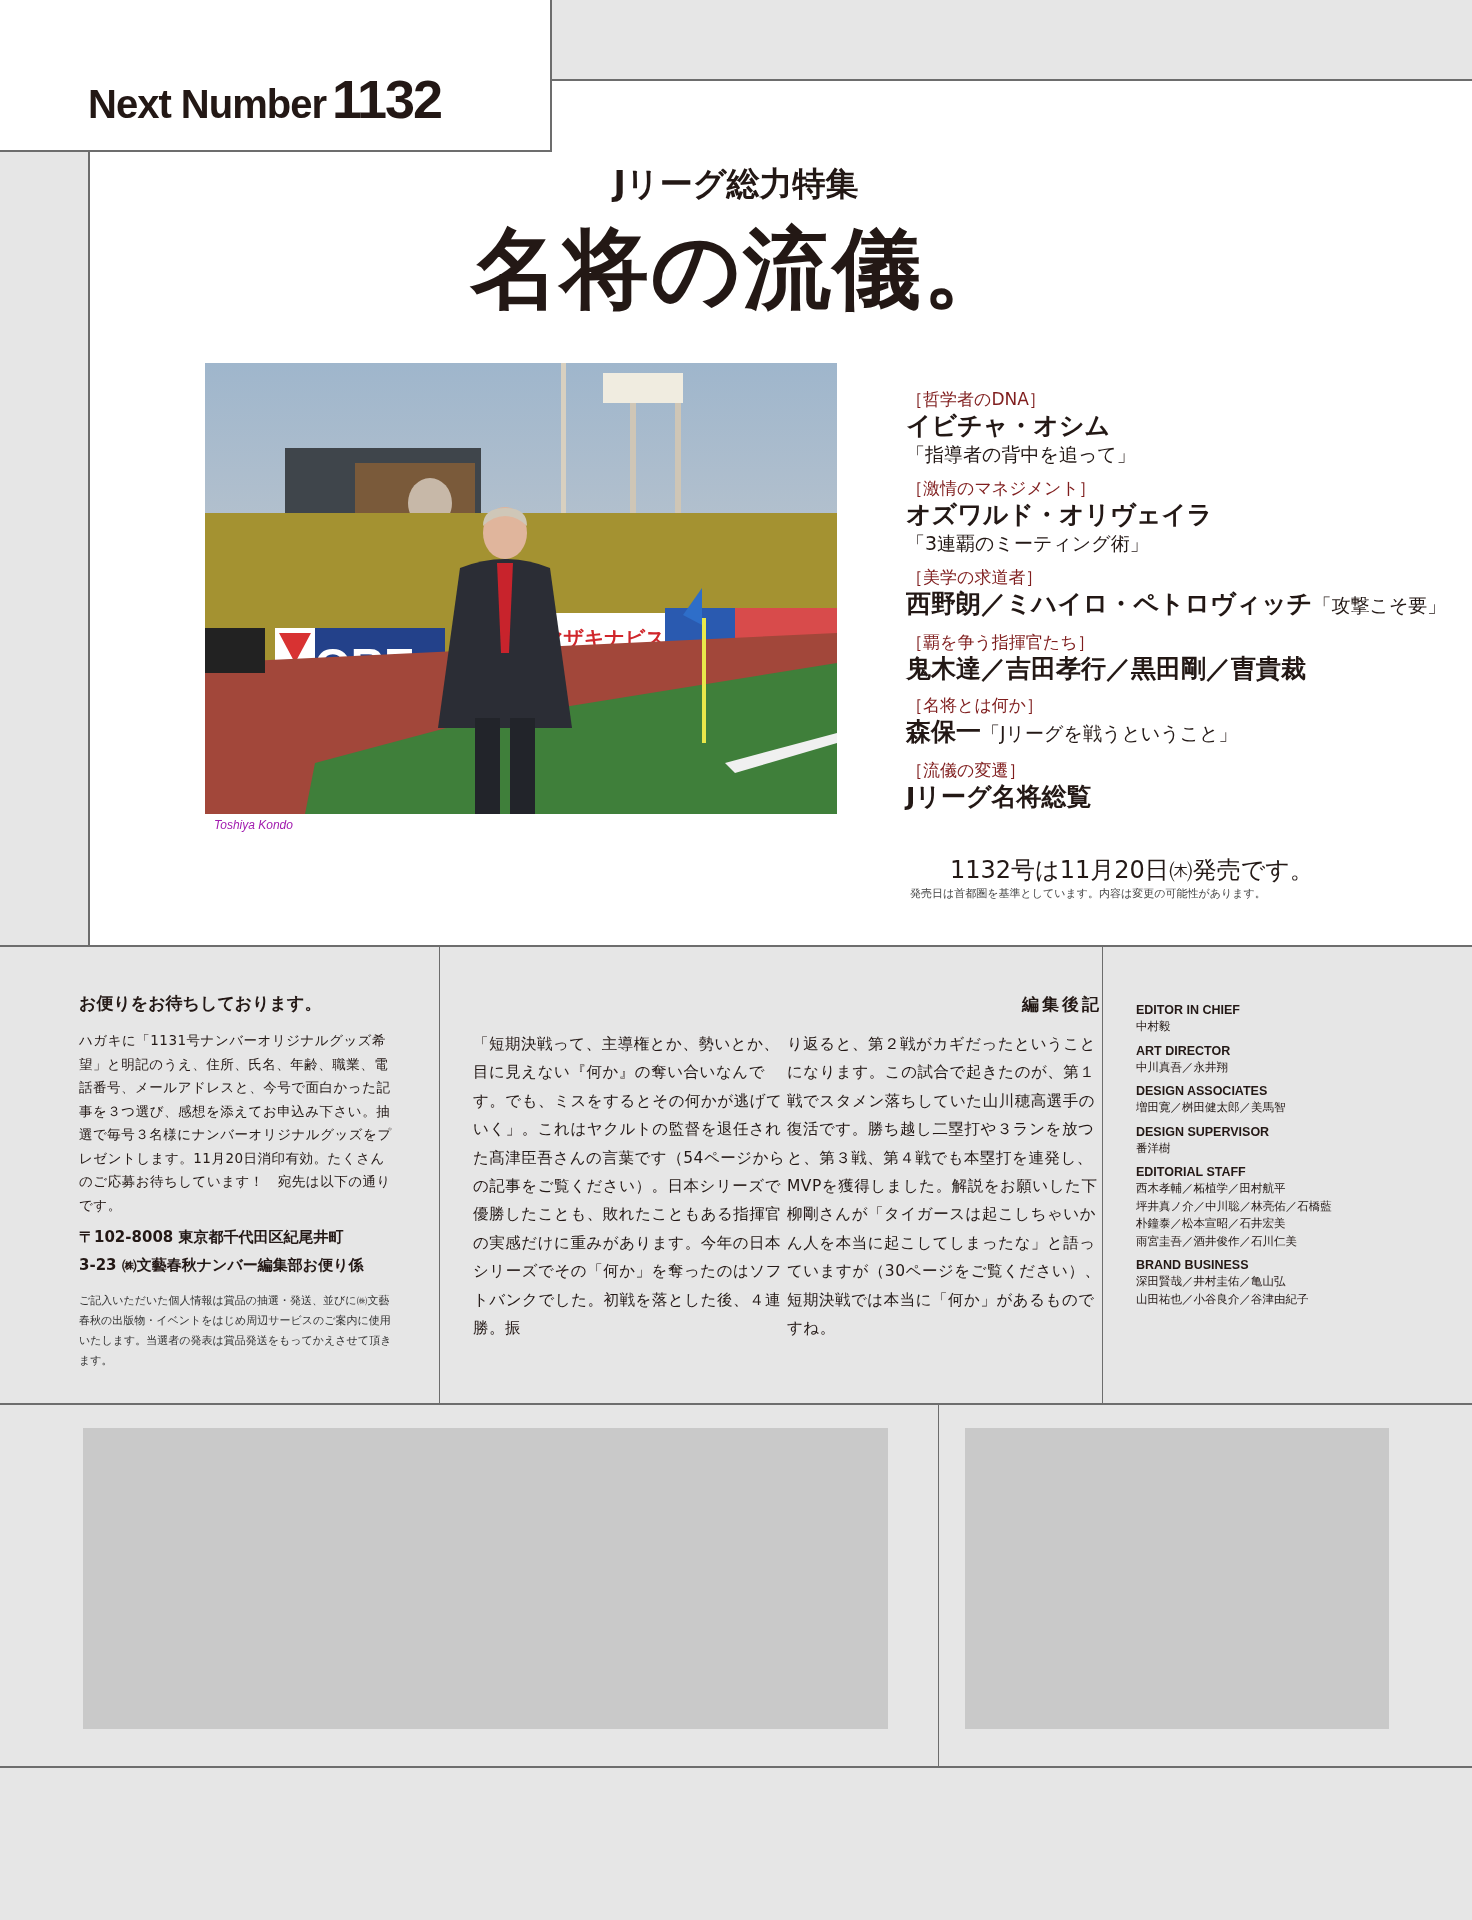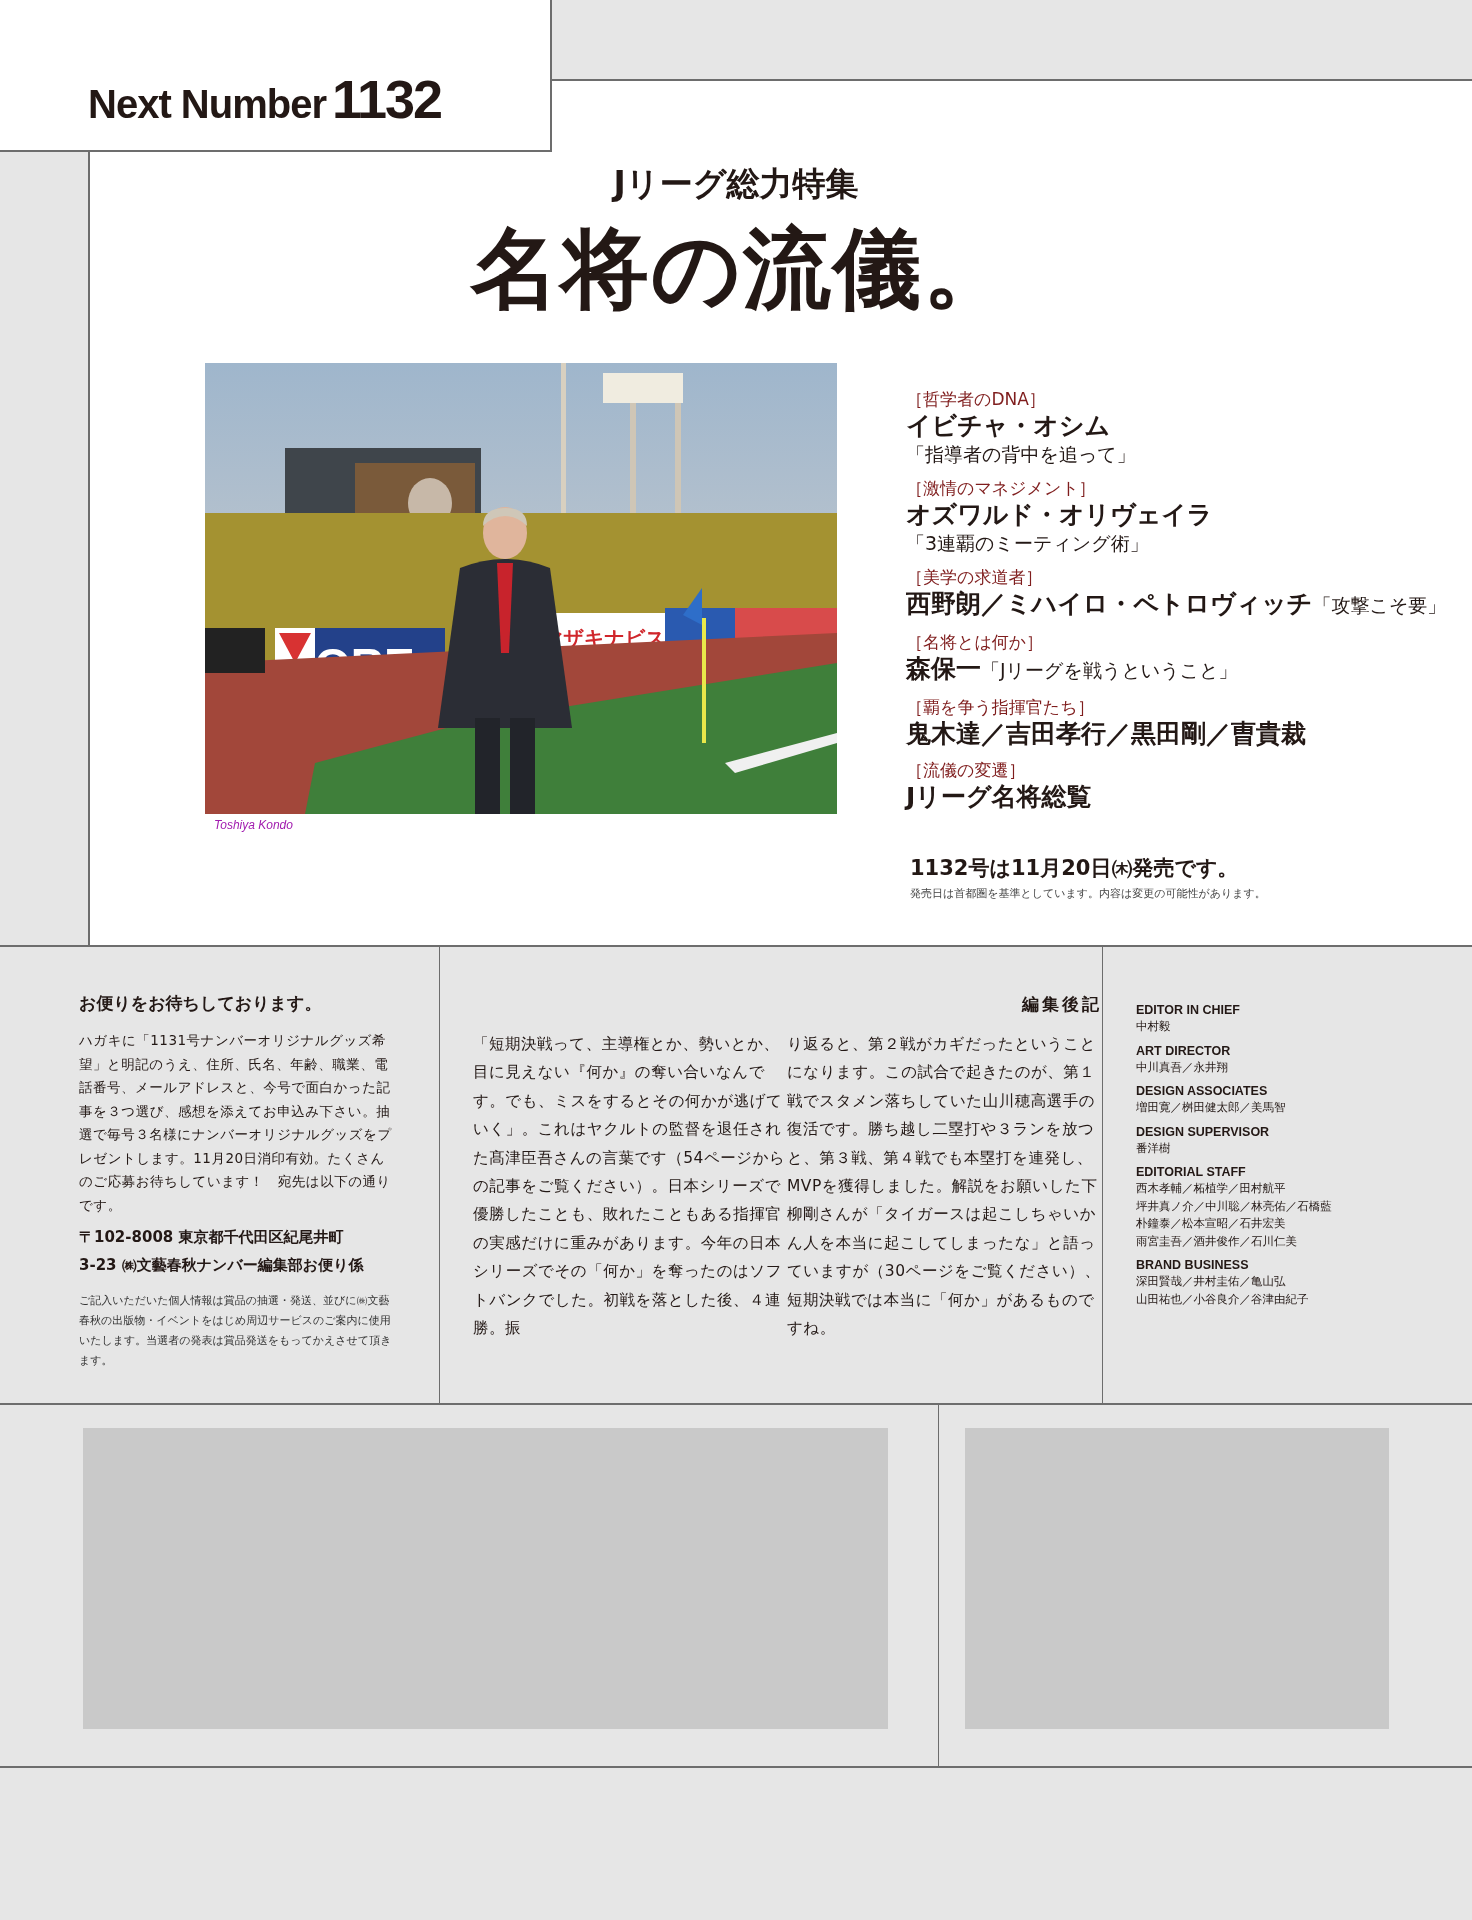--- a/index.html
+++ b/index.html
@@ -25,21 +25,21 @@
   .photo svg { display: block; }
   .credit { position: absolute; left: 214px; top: 818px; font-family: Liberation Sans, sans-serif; font-style: italic; font-size: 12px; color: #a21caf; }
 
   .toc { position: absolute; left: 906px; top: 388px; width: 560px; }
   .toc-item { margin-bottom: 10px; }
   .toc-kicker { font-size: 17px; line-height: 22px; color: #7f1d1d; }
   .toc-name { font-weight: bold; font-size: 25px; line-height: 31px; white-space: nowrap; }
   .toc-sub { font-size: 19px; line-height: 26px; white-space: nowrap; }
   .toc-name .inline-sub { font-weight: normal; font-size: 19px; }
 
-  .release { position: absolute; left: 910px; top: 854px; font-weight: bold; font-size: 21px; white-space: nowrap; }
+  .release { position: absolute; left: 950px; top: 854px; font-weight: normal; font-size: 24px; white-space: nowrap; }
   .release-note { position: absolute; left: 910px; top: 886px; font-size: 11px; color: #444; white-space: nowrap; }
 
   .col1 { position: absolute; left: 79px; top: 992px; width: 320px; }
   .col1 h3 { font-size: 17px; font-weight: bold; margin-bottom: 14px; }
   .col1 .body { font-size: 13.5px; line-height: 23.5px; letter-spacing: 0.5px; }
   .col1 .address { font-size: 15px; font-weight: bold; line-height: 28px; margin-top: 6px; }
   .col1 .privacy { font-size: 11px; line-height: 20px; margin-top: 12px; color: #333; }
 
   .col2-title { position: absolute; left: 440px; width: 662px; top: 993px; text-align: right; font-weight: bold; font-size: 17px; letter-spacing: 3px; }
   .col2a { position: absolute; left: 473px; top: 1030px; width: 322px; font-size: 15.5px; line-height: 28.4px; letter-spacing: 0.5px; }
@@ -133,26 +133,26 @@
   <div class="toc-item">
     <div class="toc-kicker">［激情のマネジメント］</div>
     <div class="toc-name">オズワルド・オリヴェイラ</div>
     <div class="toc-sub">「3連覇のミーティング術」</div>
   </div>
   <div class="toc-item">
     <div class="toc-kicker">［美学の求道者］</div>
     <div class="toc-name"><span>西野朗／ミハイロ・ペトロヴィッチ</span><span class="inline-sub">「攻撃こそ要」</span></div>
   </div>
   <div class="toc-item">
+    <div class="toc-kicker">［覇を争う指揮官たち］</div>
+    <div class="toc-name">鬼木達／吉田孝行／黒田剛／曺貴裁</div>
+  </div>
+  <div class="toc-item">
     <div class="toc-kicker">［名将とは何か］</div>
     <div class="toc-name"><span>森保一</span><span class="inline-sub">「Jリーグを戦うということ」</span></div>
-  </div>
-  <div class="toc-item">
-    <div class="toc-kicker">［覇を争う指揮官たち］</div>
-    <div class="toc-name">鬼木達／吉田孝行／黒田剛／曺貴裁</div>
   </div>
   <div class="toc-item">
     <div class="toc-kicker">［流儀の変遷］</div>
     <div class="toc-name">Jリーグ名将総覧</div>
   </div>
 </div>
 
 <div class="release">1132号は11月20日㈭発売です。</div>
 <div class="release-note">発売日は首都圏を基準としています。内容は変更の可能性があります。</div>
 

